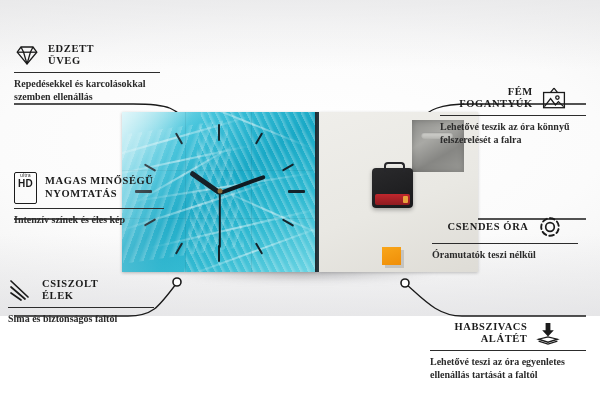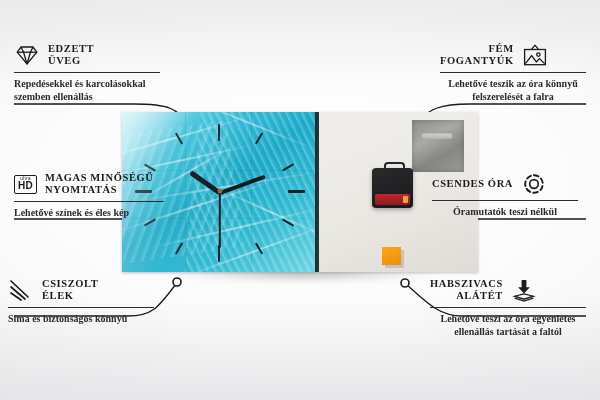--- a/index.html
+++ b/index.html
@@ -2,21 +2,21 @@
 <html><head>
 <meta charset="utf-8">
 <style>
   html,body{margin:0;padding:0;}
   body{
     width:600px;height:400px;overflow:hidden;
     font-family:"Liberation Serif",serif;
     background:#ffffff;
   }
   .stage{
-    position:relative;width:600px;height:400px;
+    position:relative;width:600px;height:316px;
     background:
       radial-gradient(ellipse 120% 90% at 50% 45%, #ffffff 0%, #fbfbfb 42%, #f2f2f2 70%, #e8e8e9 100%);
   }
   .stage:before{
     content:"";position:absolute;inset:0;
     background:linear-gradient(180deg, rgba(225,225,227,.55) 0%, rgba(255,255,255,0) 22%, rgba(255,255,255,0) 74%, rgba(222,222,225,.6) 100%);
     pointer-events:none;
   }
 
   
@@ -117,30 +117,30 @@
   .co-head{display:flex;align-items:center;gap:8px;}
   .co-title{
     font-size:10.5px;letter-spacing:.6px;color:#1b1b1b;
     line-height:1.18;text-transform:uppercase;font-weight:700;
   }
   .co-rule{height:1px;background:#2c2c2c;margin:4px 0 4px;}
   .co-desc{font-size:10px;color:#2b2b2b;line-height:1.32;font-weight:bold;}
   .left .co-head{justify-content:flex-start;}
   .left .co-title{text-align:left;}
   .left .co-desc{text-align:left;}
-  .right .co-head{justify-content:flex-start;}
+  .right .co-head{justify-content:center;margin-top:43px;}
   .right .co-title{text-align:right;}
-  .right .co-desc{text-align:center;}
+  .right .co-desc{text-align:left;}
 
   .ico{width:26px;height:24px;flex:0 0 26px;display:block;}
   .ico svg{display:block;width:26px;height:24px;}
 
   .hd-badge{
     flex:0 0 auto;border:1.4px solid #1b1b1b;border-radius:2px;
-    padding:1px 3px 2px;text-align:center;line-height:1;
+    padding:1px 3px 14px;text-align:center;line-height:1;
   }
   .hd-top{font-size:4.6px;letter-spacing:.3px;color:#1b1b1b;display:block;font-family:"Liberation Sans",sans-serif;}
   .hd-main{font-size:10px;font-weight:700;color:#1b1b1b;display:block;letter-spacing:.3px;font-family:"Liberation Sans",sans-serif;}
 
   .leader{position:absolute;left:0;top:0;width:600px;height:400px;pointer-events:none;}
 </style>
 </head>
 <body>
 
 <div class="stage">
@@ -250,41 +250,41 @@
       <span class="hd-badge">
         <span class="hd-top">ultra</span>
         <span class="hd-main">HD</span>
       </span>
       <span class="co-title">
         <span>MAGAS MINŐSÉGŰ</span><br>
         <span>NYOMTATÁS</span>
       </span>
     </div>
     <div class="co-rule"></div>
-    <div class="co-desc">Lehetővé színek és éles kép</div>
+    <div class="co-desc">Intenzív színek és éles kép</div>
   </div>
 
   <div class="callout left" style="left:8px;top:278px;width:146px;">
     <div class="co-head">
       <span class="ico">
         <svg viewBox="0 0 26 24">
             <g stroke="#1b1b1b" stroke-width="1.7" fill="none" stroke-linecap="round">
           <path d="M3 3 L20 19"></path>
               <path d="M3 9 L17 21"></path>
               <path d="M3 15 L13 22"></path>
         </g>
           </svg>
       </span>
       <span class="co-title">
         <span>CSISZOLT</span><br>
         <span>ÉLEK</span>
       </span>
     </div>
     <div class="co-rule"></div>
-    <div class="co-desc">Sima és biztonságos könnyű</div>
+    <div class="co-desc">Sima és biztonságos faltól</div>
   </div>
 
   <div class="callout right" style="left:440px;top:43px;width:146px;">
     <div class="co-head">
       <span class="co-title">
         <span>FÉM</span><br>
         <span>FOGANTYÚK</span>
       </span>
       <span class="ico">
         <svg viewBox="0 0 26 24">

